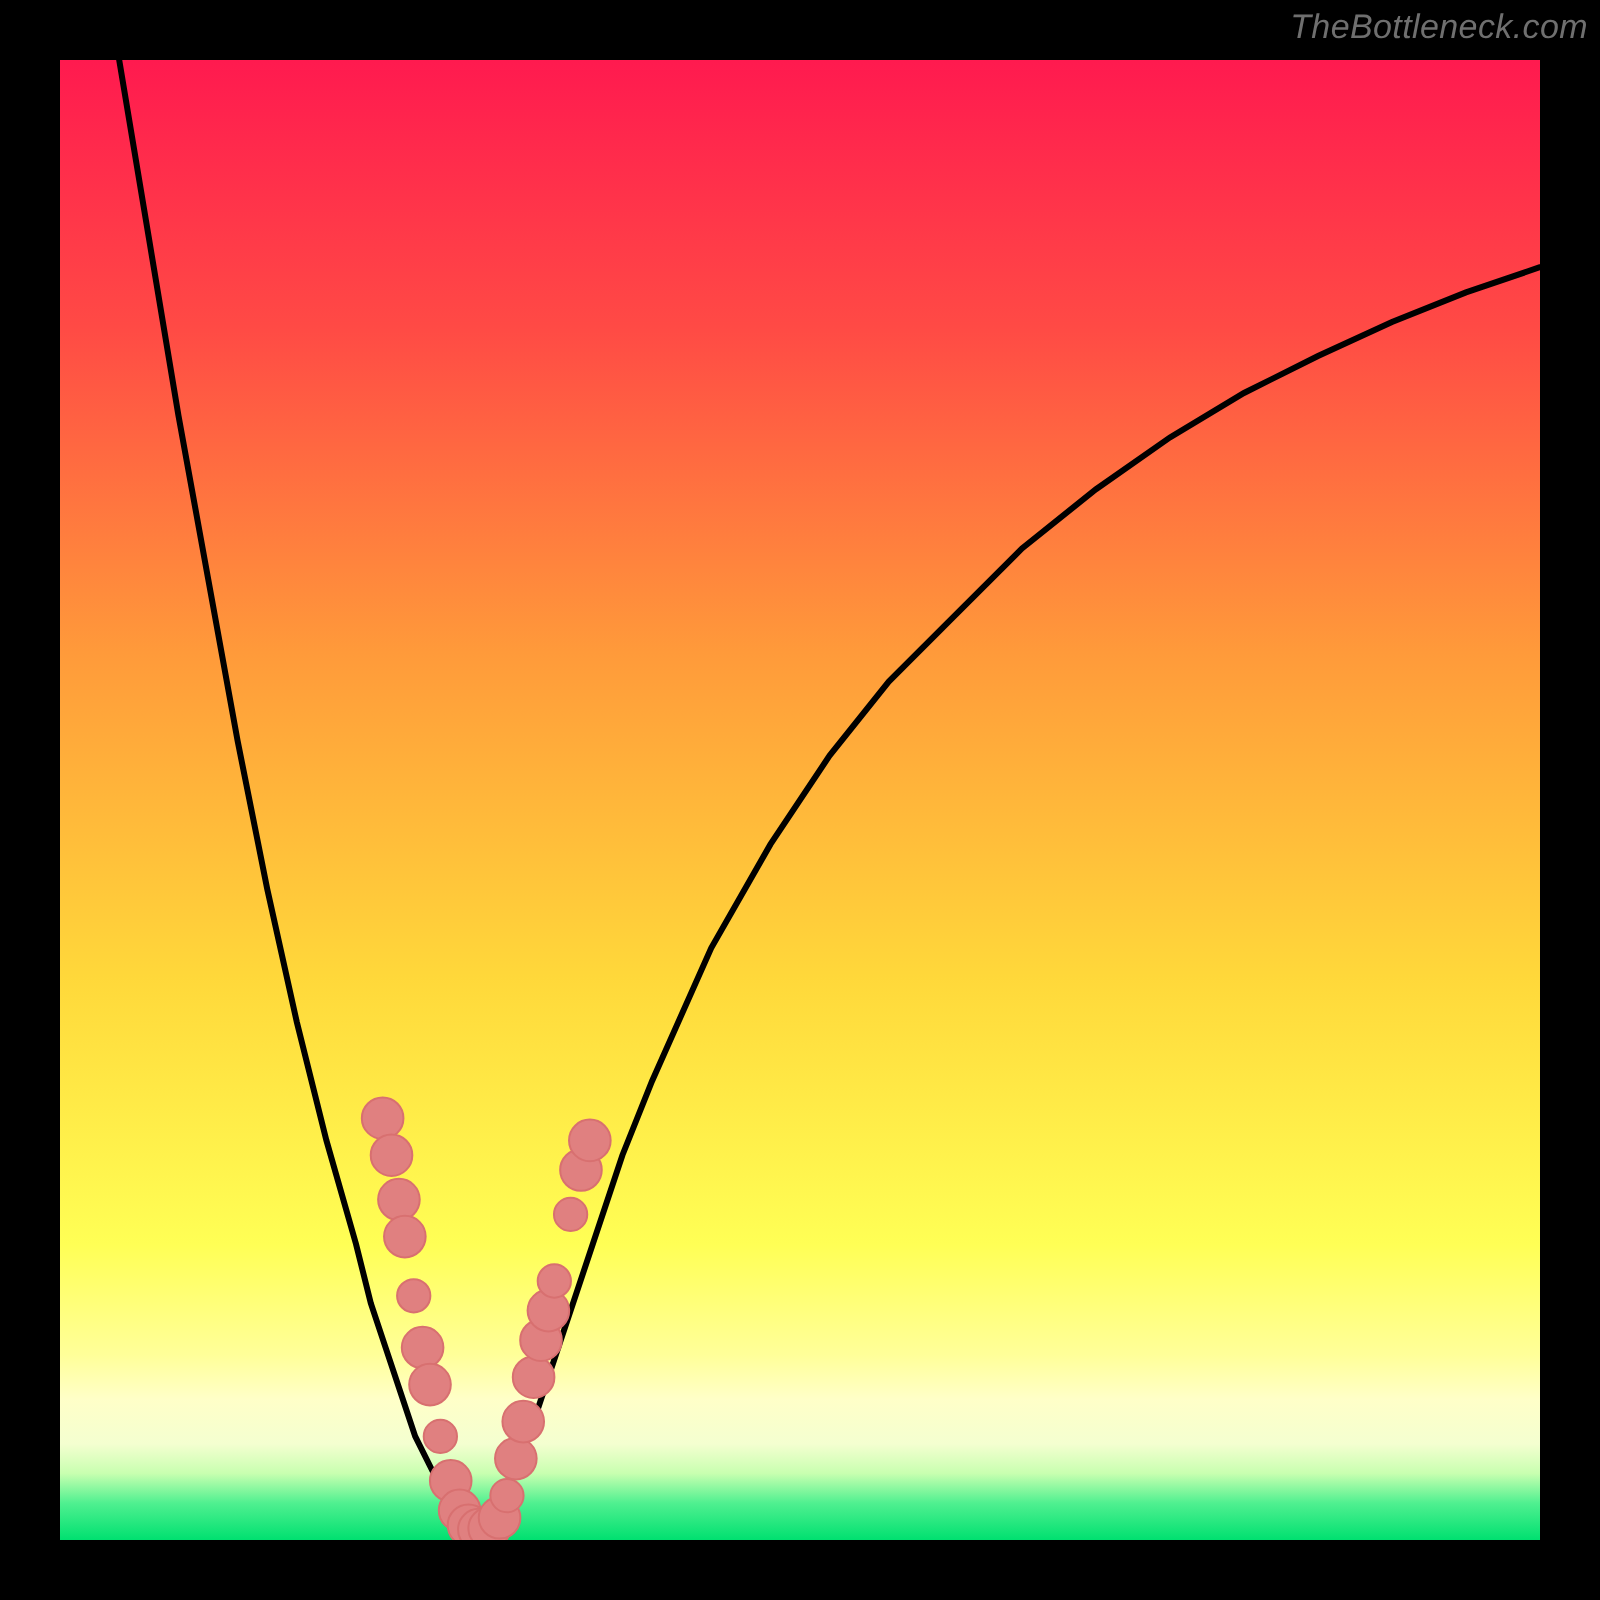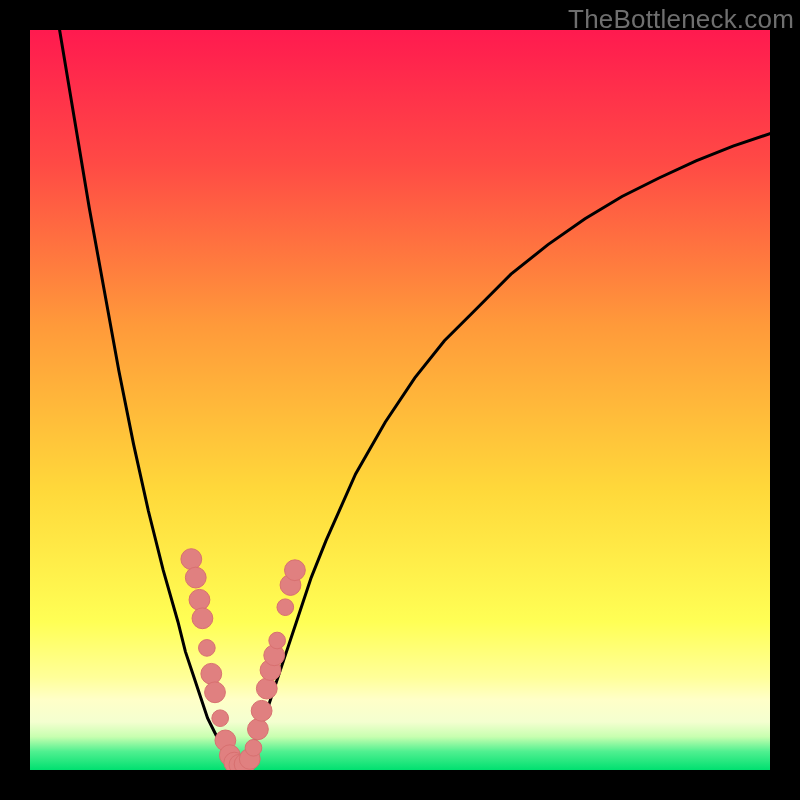--- a/index.html
+++ b/index.html
@@ -24,24 +24,25 @@
     left: 0;
     top: 0;
     width: 740px;
     height: 740px;
   }
   .watermark {
     position: absolute;
     top: 4px;
     right: 6px;
     color: #6f6f6f;
-    font-size: 26px;
+    font-size: 17px;
     font-weight: 500;
     letter-spacing: 0.2px;
     user-select: none;
+    font-style: italic;
   }
   svg {
     display: block;
   }
 </style>
 </head>
 <body>
 
 <div class="frame">
   <svg class="plot-area" viewBox="0 0 740 740" width="740" height="740" preserveAspectRatio="none">

